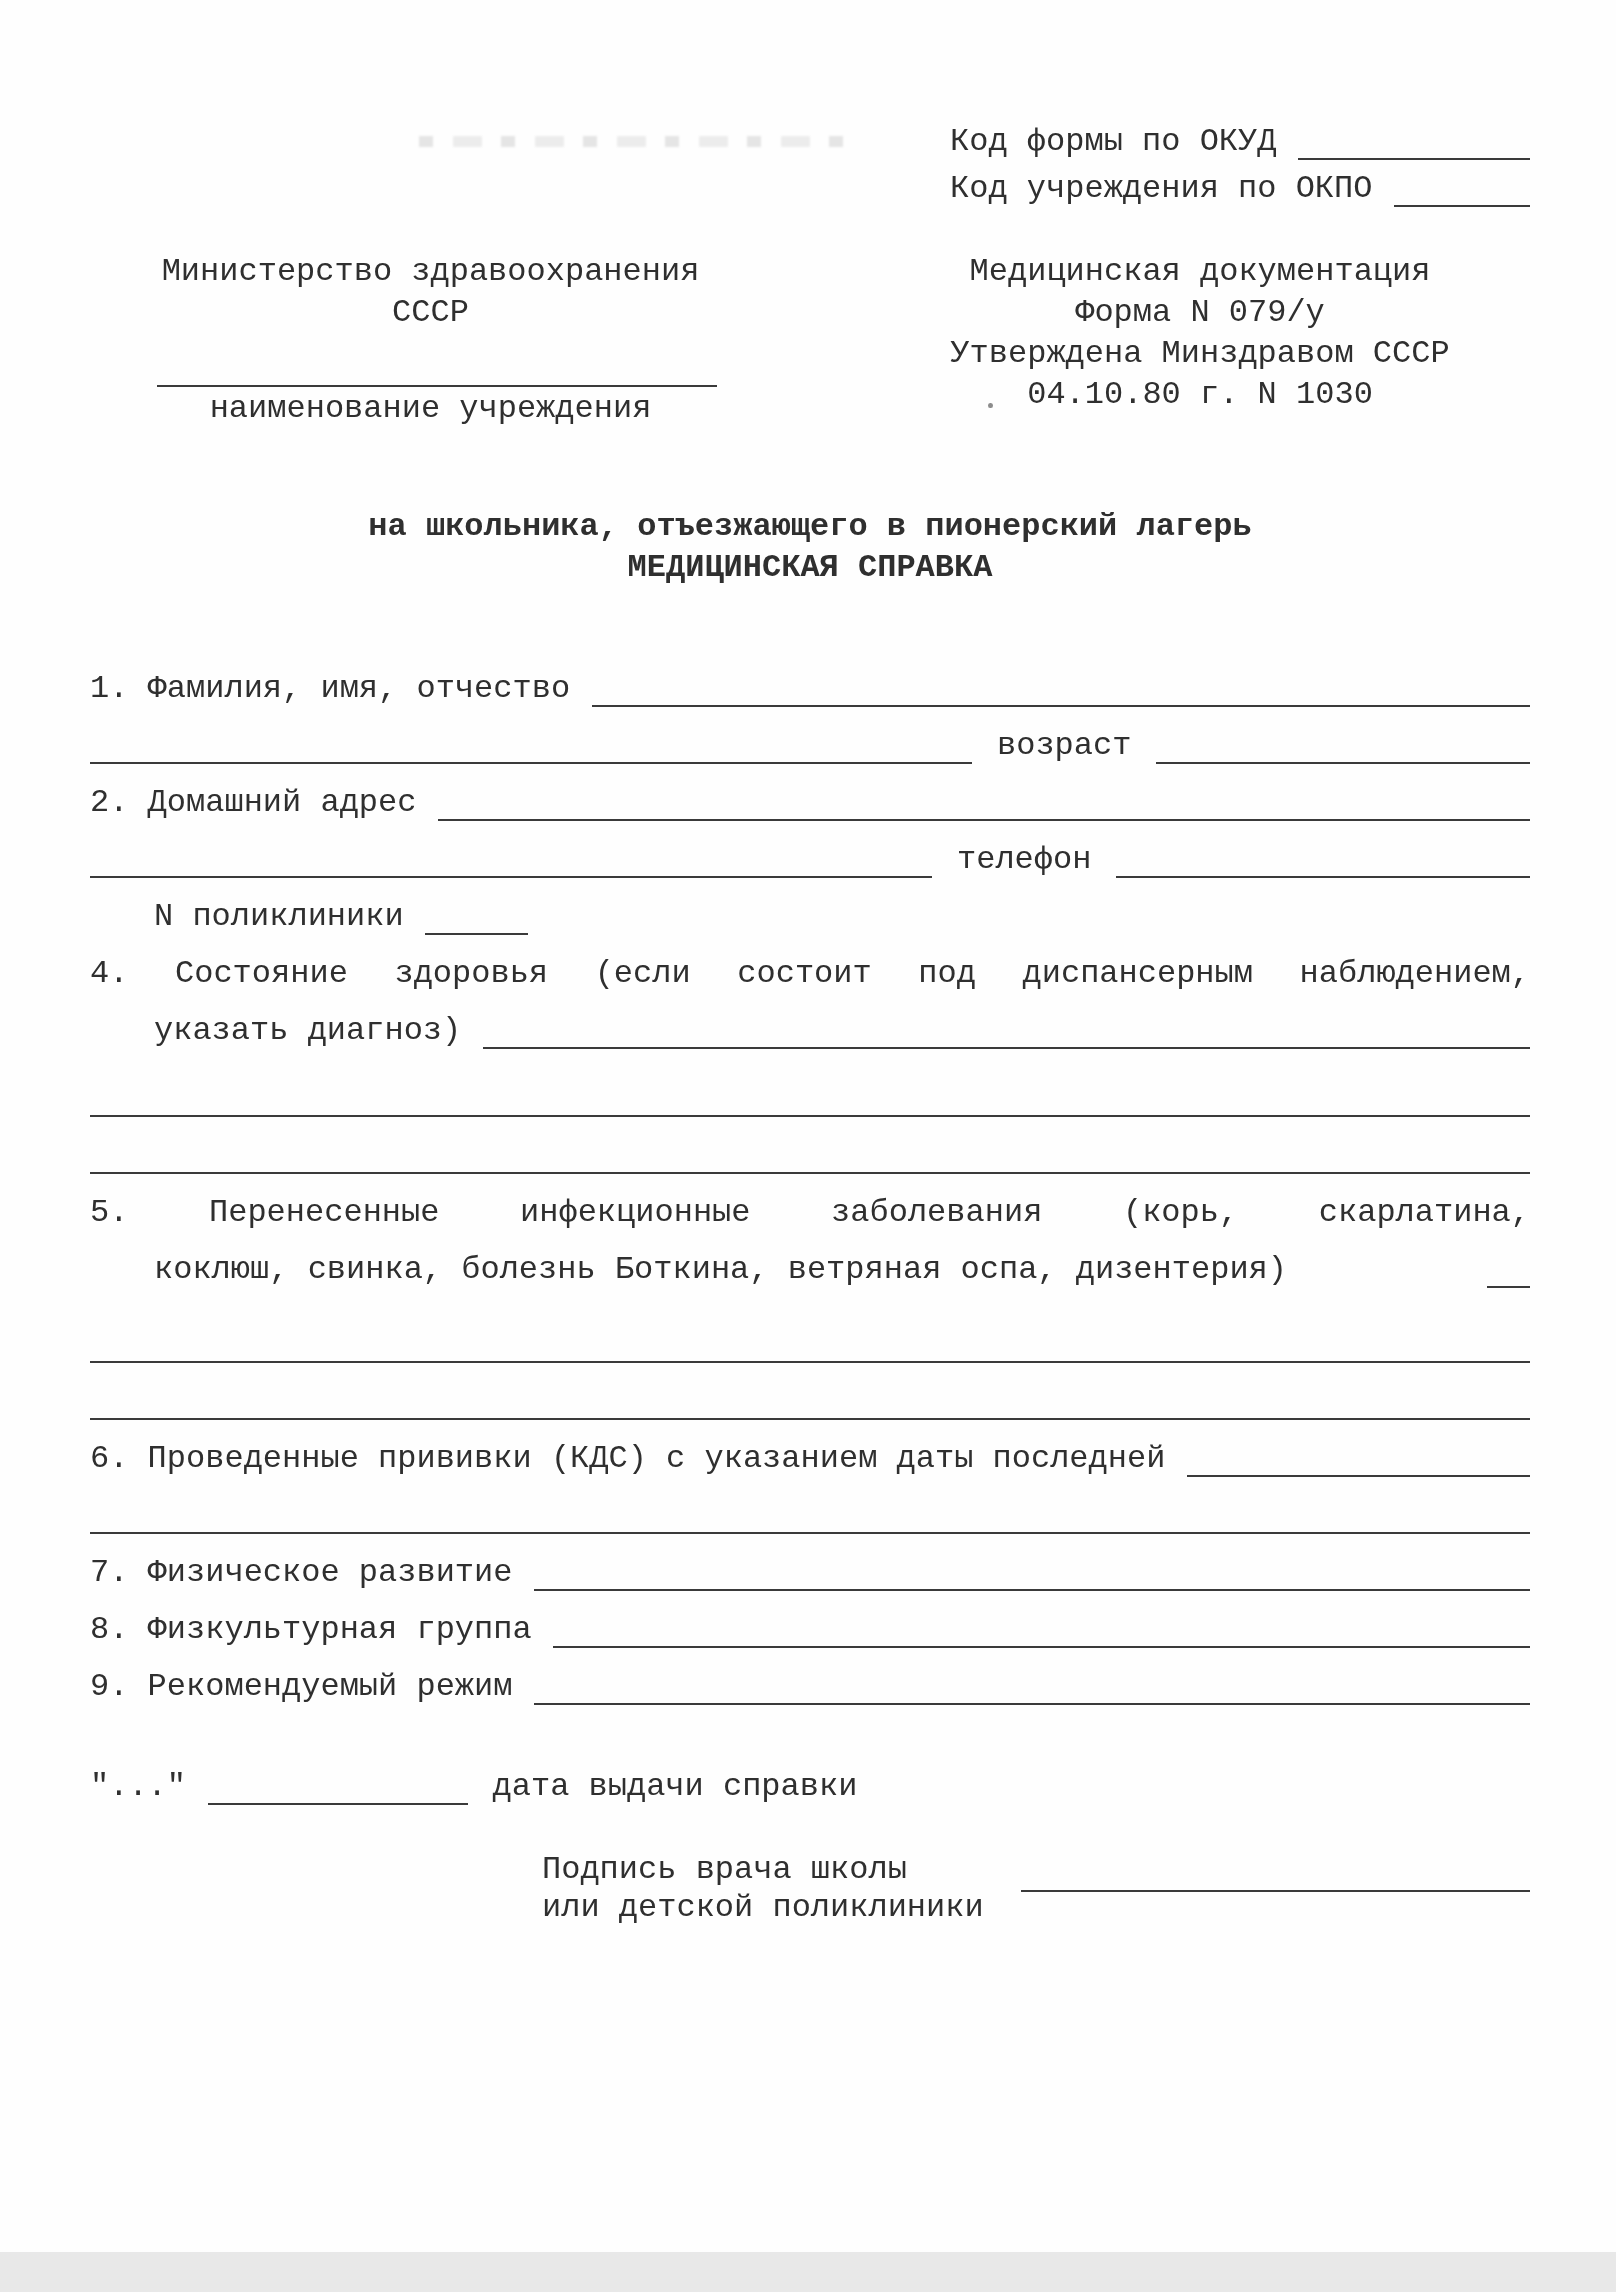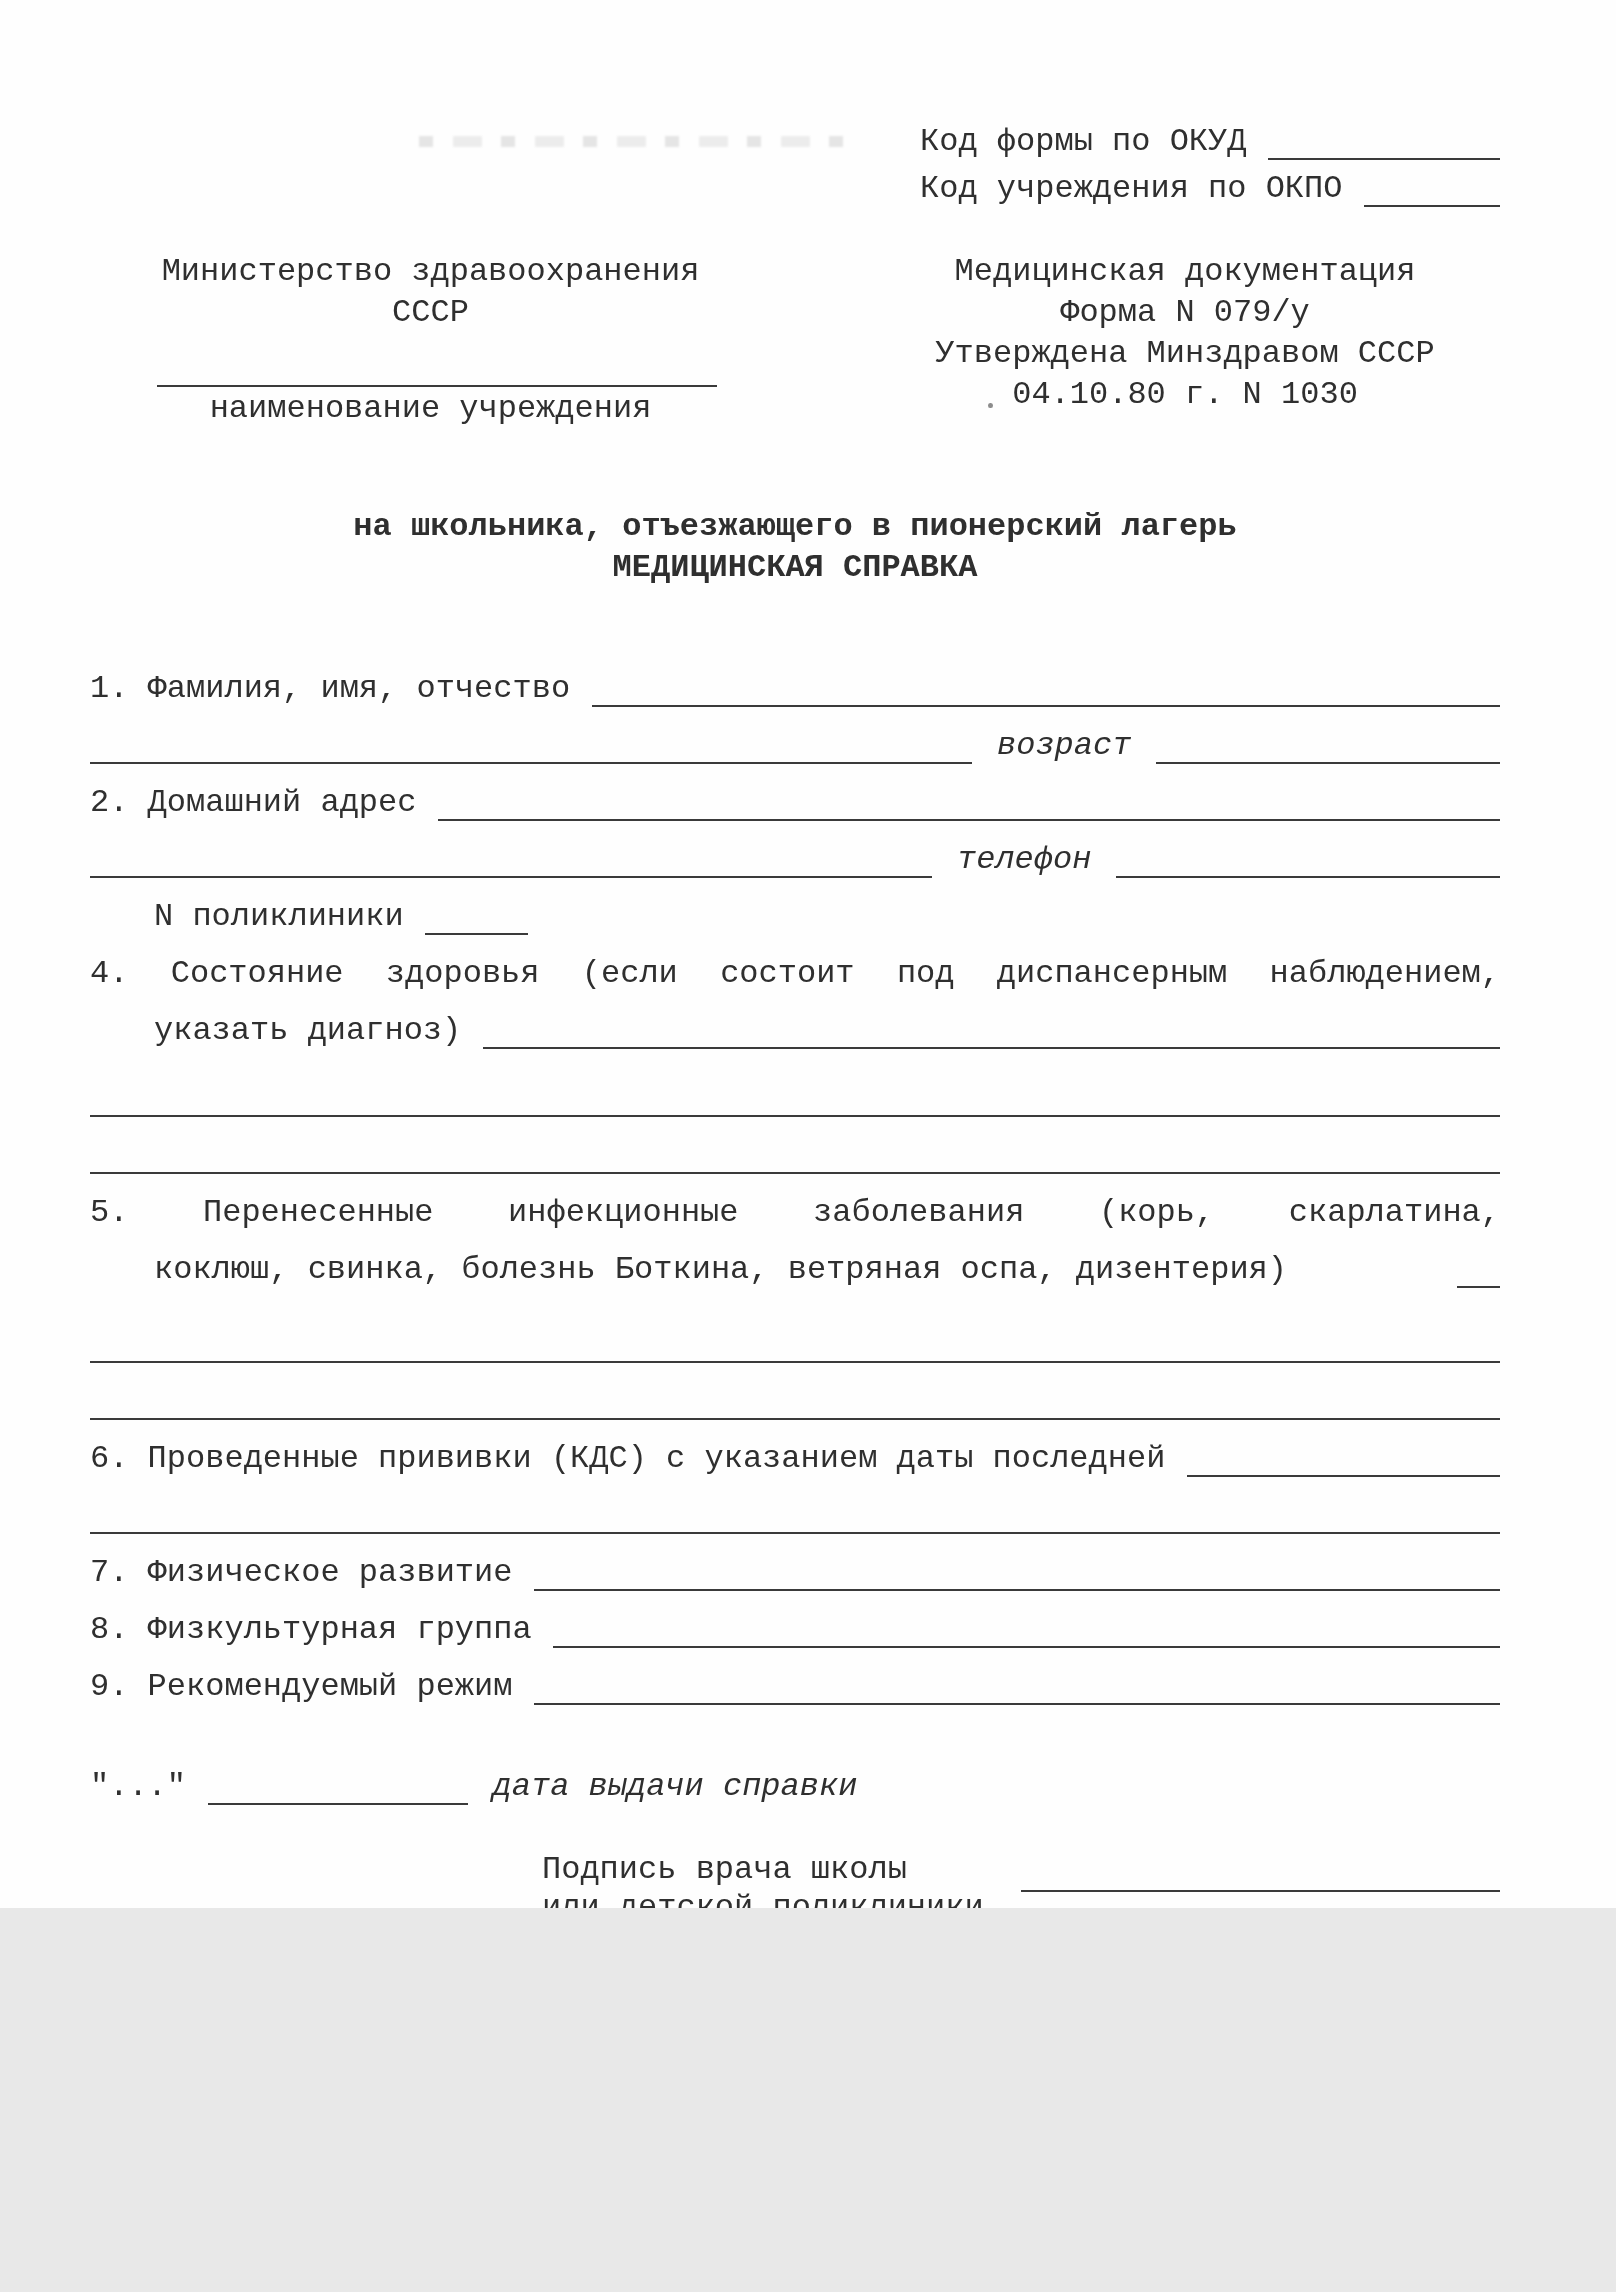--- a/index.html
+++ b/index.html
@@ -4,25 +4,25 @@
 <title>Медицинская справка — Форма N 079/у</title>
 <style>
   :root{
     --ink:#2f2f2f;
     --line:#3a3a3a;
     --paper:#fefefe;
   }
   html,body{margin:0;padding:0;background:#e8e8e8;}
   .page{
     position:relative;
-    width:1617px;height:1908px;
+    width:1617px;height:2252px;
     margin:0 auto;
     background:var(--paper);
     box-sizing:border-box;
-    padding:121px 117px 0 90px;
+    padding:121px 87px 0 90px;
     font-family:"Liberation Mono","DejaVu Sans Mono",monospace;
     font-size:32px;
     color:var(--ink);
     overflow:hidden;
   }
   
   .smudge{
     position:absolute;left:419px;top:136px;width:428px;height:10.7px;
     background:repeating-linear-gradient(90deg,
       rgba(110,110,110,.38) 0 14.3px, transparent 14.3px 34px,
@@ -44,21 +44,21 @@
   
   .title-block{margin-top:77px;text-align:center;font-weight:bold;line-height:41px;}
   
   .form{margin-top:70px;}
   .frow{display:flex;align-items:flex-end;height:57px;}
   .t{line-height:1.1;padding-bottom:9px;white-space:pre;}
   .fill{border-bottom:2.7px solid var(--line);margin-bottom:8px;height:0;}
   .fx{flex:1 1 auto;}
   .sp{flex:1 1 auto;}
   .ml{margin-left:21.5px;}
-  .ml2{margin-left:25px;font-style:italic;}
+  .ml2{margin-left:25px;}
   .ind{padding-left:64px;}
   .jt{
     width:100%;align-self:flex-end;line-height:1.1;padding-bottom:9px;
     text-align:justify;text-align-last:justify;white-space:normal;
   }
   .w115{flex:0 0 103px;}
   .w985{flex:0 0 882px;}
   .w940{flex:0 0 842px;}
   .w245{flex:0 0 219px;}
   .w160{flex:0 0 143px;}

